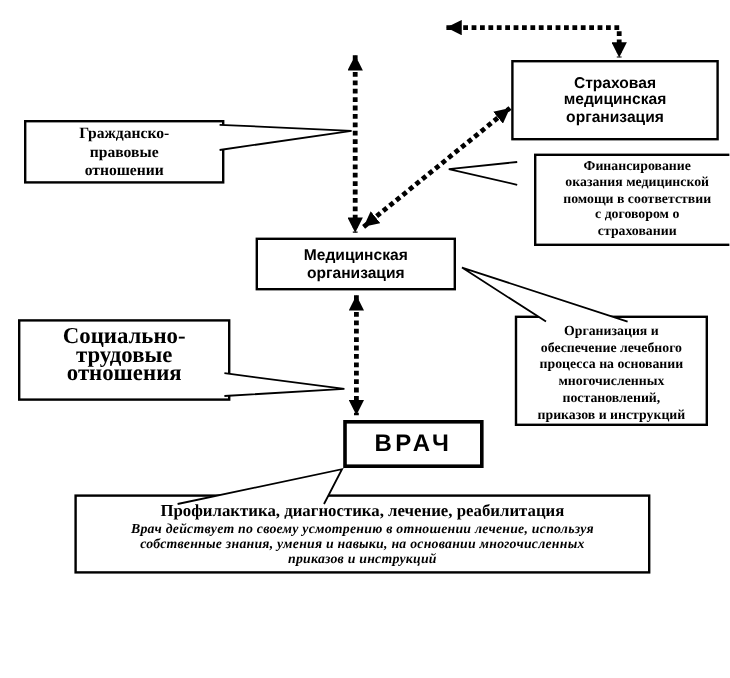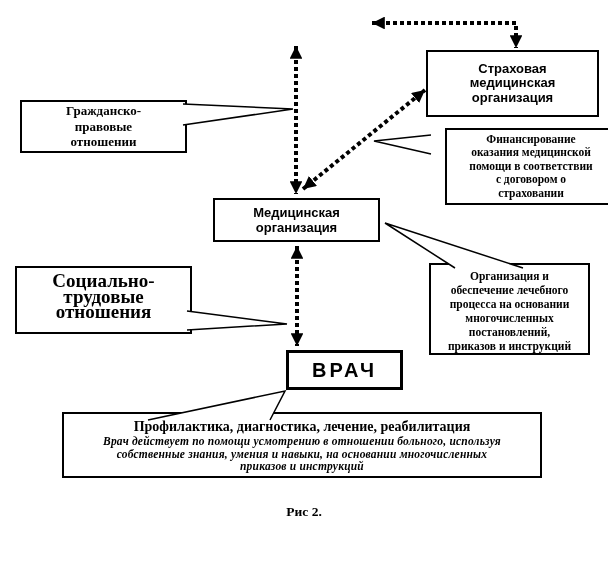--- a/index.html
+++ b/index.html
@@ -85,26 +85,25 @@
     <span class="ml">Организация и
 обеспечение лечебного
 процесса на основании
 многочисленных
 постановлений,
 приказов и инструкций</span>
   </div>
 
   <div class="box bottom">
     <div class="bottom-title">Профилактика, диагностика, лечение, реабилитация</div>
-    <div class="bottom-body ml">Врач действует по помощи усмотрению в отношении больного, используя
+    <div class="bottom-body ml">Врач действует по своему усмотрению в отношении лечение, используя
 собственные знания, умения и навыки, на основании многочисленных
 приказов и инструкций</div>
   </div>
 
-  <div class="caption-fig">Рис 2.</div>
 
   <svg class="layer" viewBox="0 0 608 565">
     <defs>
       <marker id="ah" viewBox="0 0 10 10" refX="10" refY="5" markerWidth="3.2" markerHeight="3.2" orient="auto-start-reverse" markerUnits="strokeWidth">
         <path d="M0,0 L10,5 L0,10 Z" fill="#000"></path>
       </marker>
     </defs>
 
     <path d="M183,104 L293,109 L183,125" fill="#fff" stroke="#000" stroke-width="1.5"></path>
     <path d="M187,311 L287,324 L187,330" fill="#fff" stroke="#000" stroke-width="1.5"></path>

